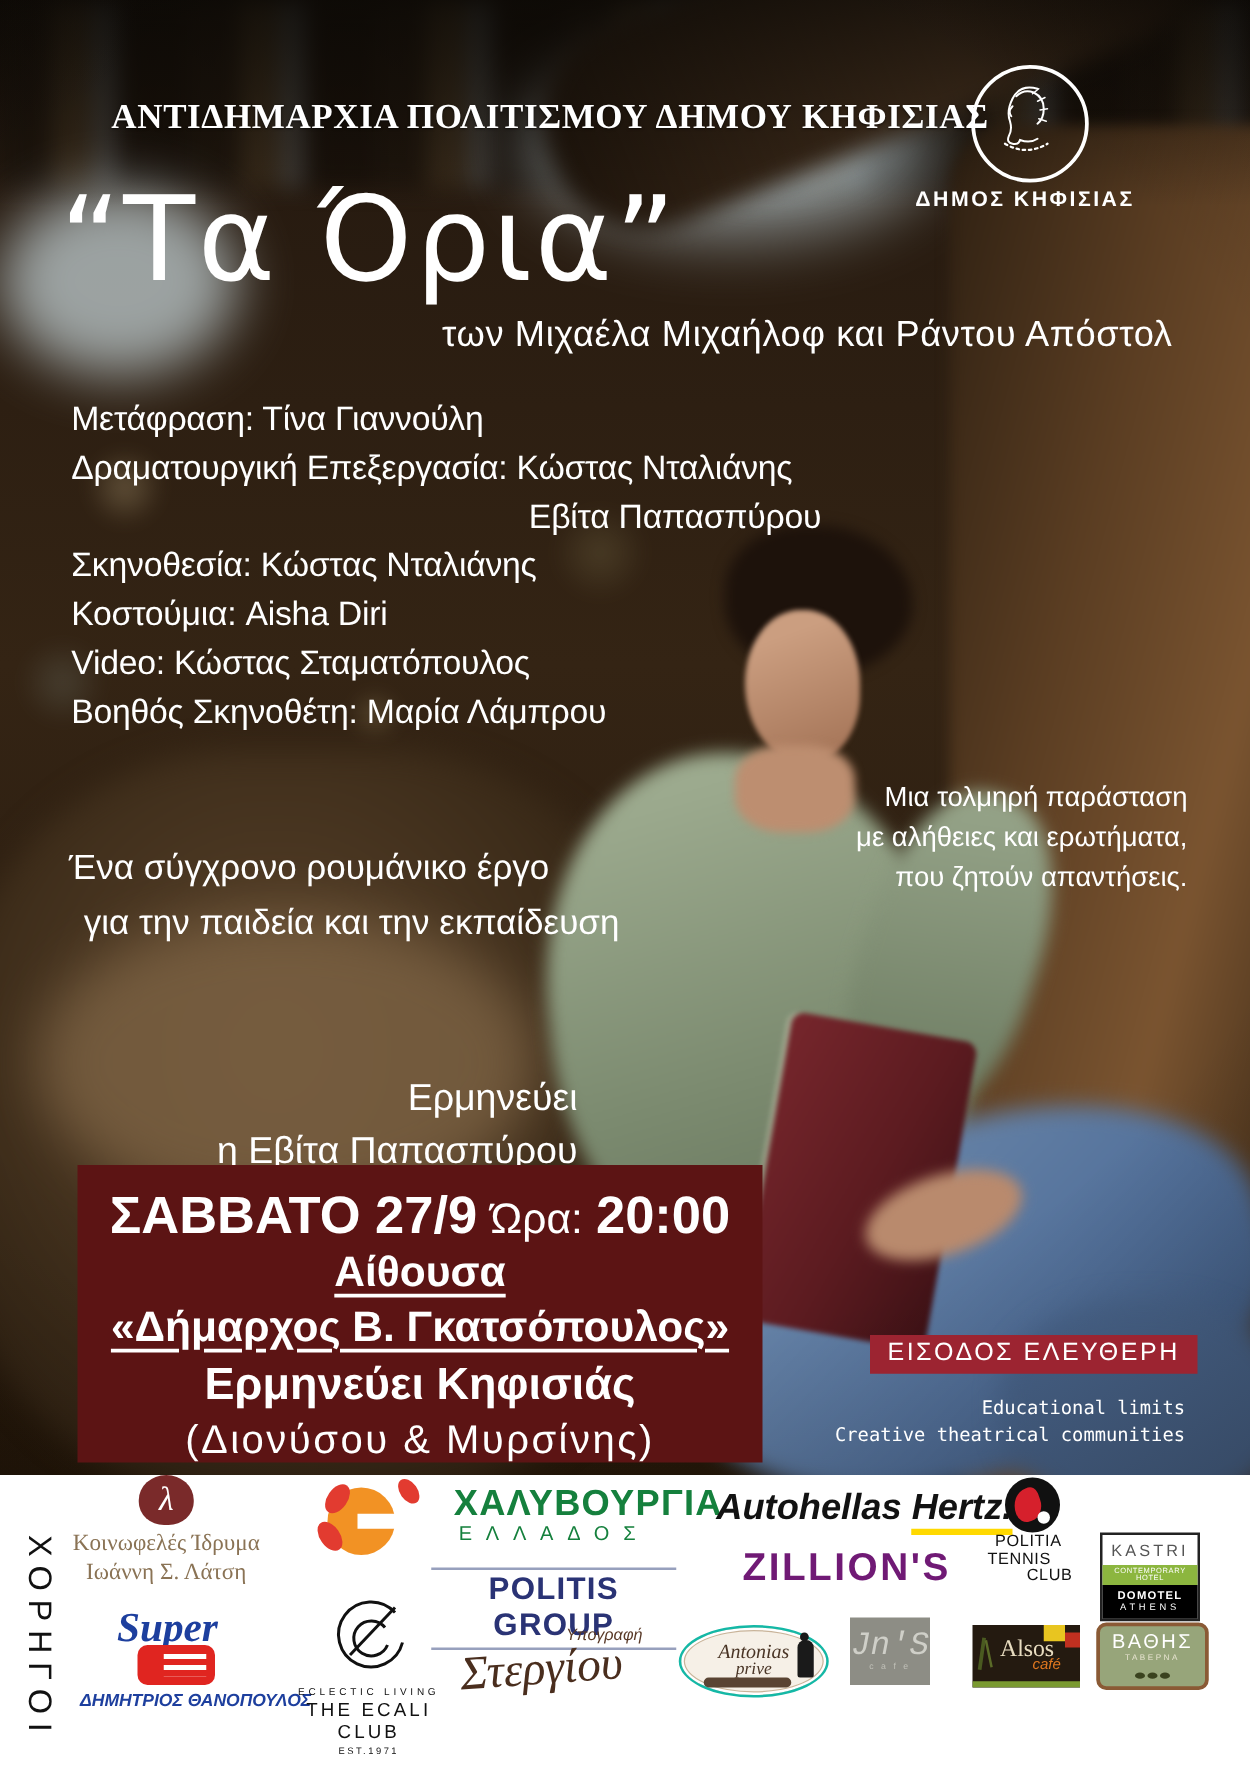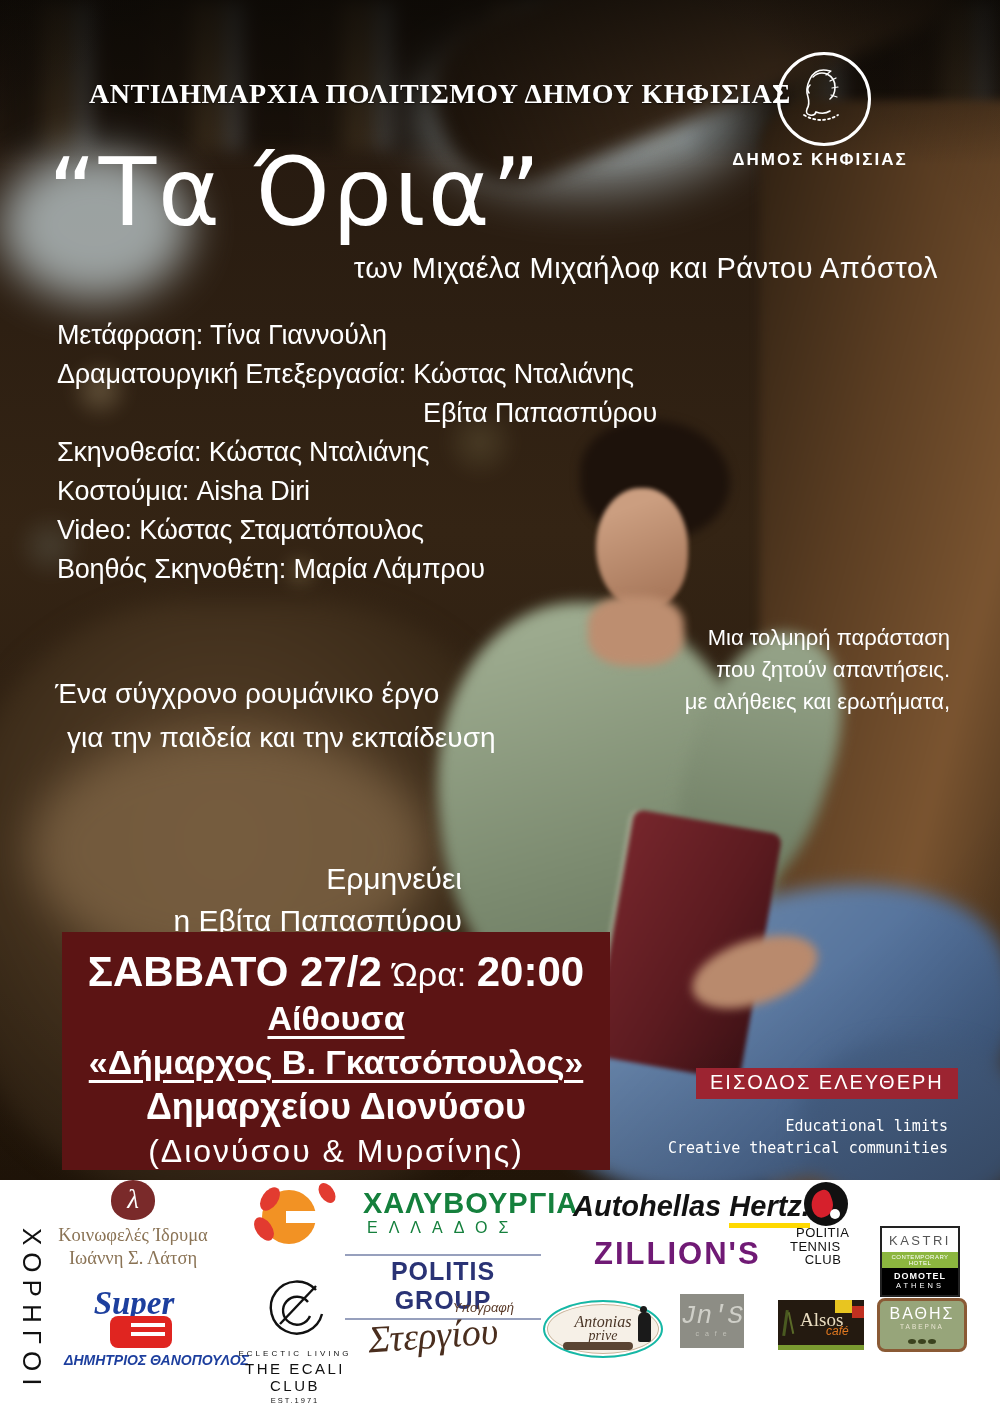--- a/index.html
+++ b/index.html
@@ -98,21 +98,21 @@
   .autoh .hz{border-bottom:5px solid #ffd900;padding-bottom:1px;}
   .zillions{left:594px;top:56px;font-size:31px;font-weight:900;letter-spacing:2px;color:#701a75;}
   .politia{left:788px;top:2px;width:76px;text-align:center;}
   .pol-icon{position:relative;width:44px;height:44px;margin:0 auto;border-radius:50%;background:#111;}
   .pol-icon .swirl{position:absolute;left:7px;top:9px;width:22px;height:26px;background:#d6202c;
     border-radius:70% 30% 60% 40%;transform:rotate(-20deg);}
   .pol-icon .dot{position:absolute;right:8px;bottom:7px;width:10px;height:10px;background:#fff;border-radius:50%;}
   .politia .pt{font-size:13px;line-height:13.5px;color:#111;letter-spacing:.5px;}
   .politia .p1{text-align:left;margin-left:8px;}
   .politia .p2{text-align:left;margin-left:2px;}
-  .politia .p3{margin-right:6px;}
+  .politia .p3{text-align:right;margin-right:6px;}
   .kastri{left:880px;top:46px;width:76px;border:2px solid #222;background:#fff;text-align:center;}
   .kastri .kname{font-size:13px;letter-spacing:2.5px;color:#555;padding:5px 0 4px;}
   .kastri .kband{background:#8cb63f;color:#fff;font-size:6px;letter-spacing:.5px;padding:2px 0;}
   .kastri .kblack{background:#000;color:#fff;padding:3px 0 5px;}
   .kastri .kd1{font-size:9px;font-weight:bold;letter-spacing:1px;}
   .kastri .kd2{font-size:7.5px;letter-spacing:3px;}
   .superth{left:64px;top:108px;width:140px;text-align:center;}
   .sup-script{font-family:"Liberation Serif",serif;font-style:italic;font-weight:bold;font-size:33px;color:#1d3f9e;line-height:30px;}
   .sup-block{position:relative;width:62px;height:32px;margin:-2px 0 4px 46px;background:#e02520;border-radius:8px;}
   .sup-block .stripes{position:absolute;right:7px;top:7px;width:34px;height:18px;
@@ -198,43 +198,43 @@
     <div class="cl">Δραματουργική Επεξεργασία: Κώστας Νταλιάνης</div>
     <div class="cl right">Εβίτα Παπασπύρου</div>
     <div class="cl">Σκηνοθεσία: Κώστας Νταλιάνης</div>
     <div class="cl">Κοστούμια: Aisha Diri</div>
     <div class="cl">Video: Κώστας Σταματόπουλος</div>
     <div class="cl">Βοηθός Σκηνοθέτη: Μαρία Λάμπρου</div>
   </div>
 
   <div class="ovl tagline">
     <div>Μια τολμηρή παράσταση</div>
+    <div>με αλήθειες και ερωτήματα,</div>
     <div>που ζητούν απαντήσεις.</div>
-    <div>με αλήθειες και ερωτήματα,</div>
   </div>
 
   <div class="ovl description">
     <div>Ένα σύγχρονο ρουμάνικο έργο</div>
     <div class="ind">για την παιδεία και την εκπαίδευση</div>
   </div>
 
   <div class="ovl performer">
     <div>Ερμηνεύει</div>
     <div>η Εβίτα Παπασπύρου</div>
   </div>
 
   <div class="ovl event-box">
     <div class="l1">
-      <span class="big">ΣΑΒΒΑΤΟ 27/2</span>
+      <span class="big">ΣΑΒΒΑΤΟ 27/9</span>
       <span class="mid">Ώρα:</span>
       <span class="big">20:00</span>
     </div>
     <div class="l2">Αίθουσα</div>
     <div class="l3">«Δήμαρχος Β. Γκατσόπουλος»</div>
-    <div class="l4">Δημαρχείου Διονύσου</div>
+    <div class="l4">Ερμηνεύει Κηφισιάς</div>
     <div class="l5">(Διονύσου &amp; Μυρσίνης)</div>
   </div>
 
   <div class="ovl admission">ΕΙΣΟΔΟΣ ΕΛΕΥΘΕΡΗ</div>
 
   <div class="ovl english">
     <div>Educational limits</div>
     <div>Creative theatrical communities</div>
   </div>
 

